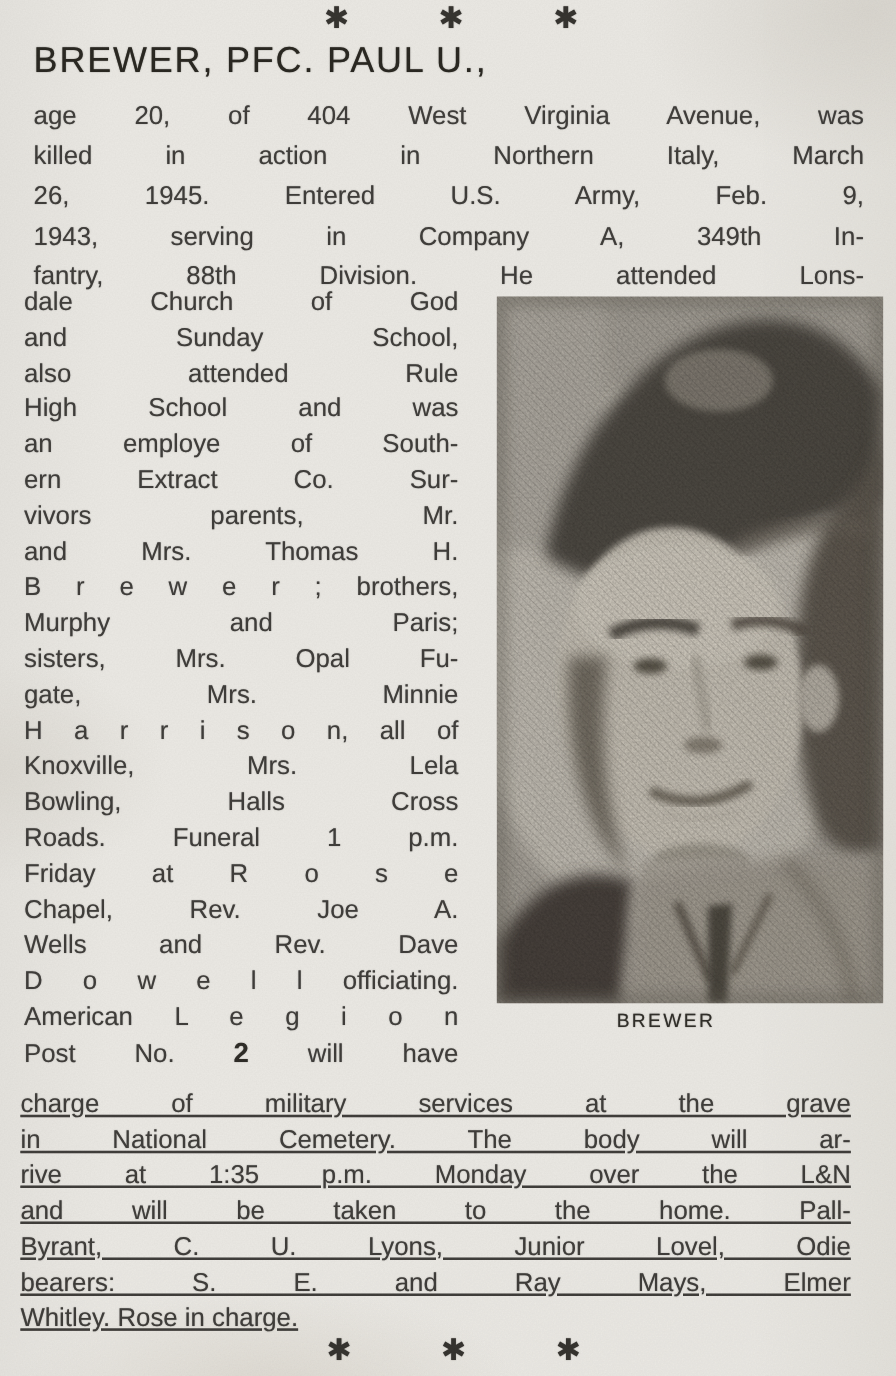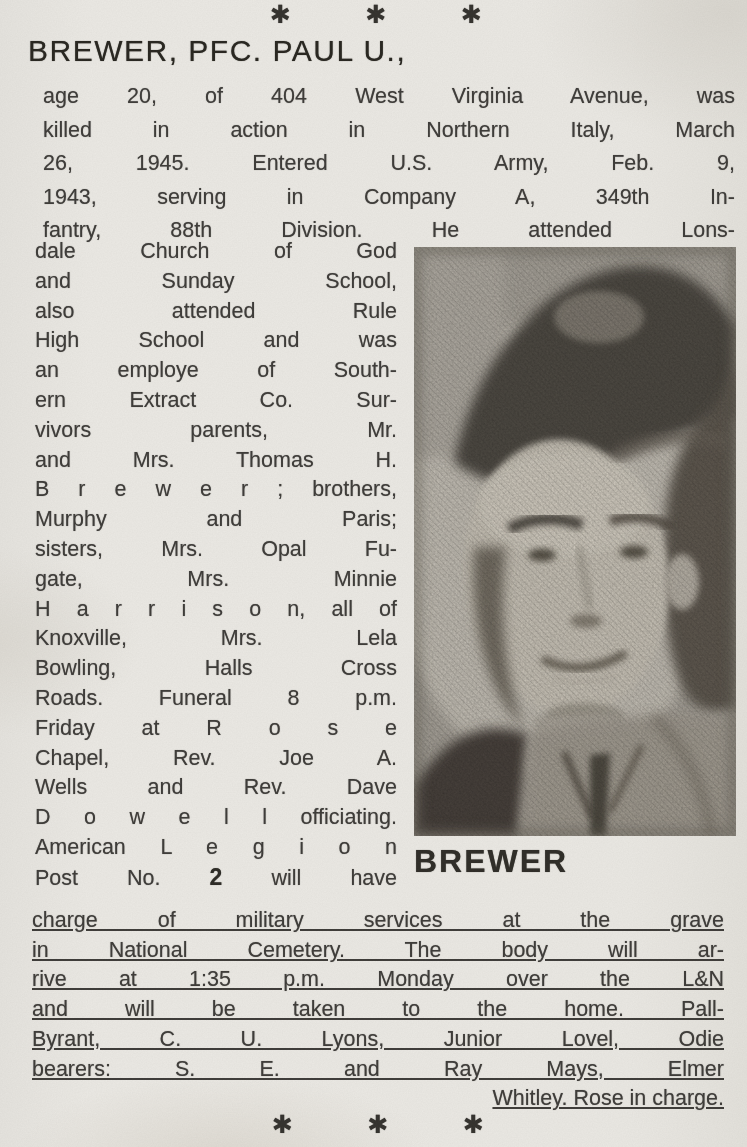--- a/index.html
+++ b/index.html
@@ -8,21 +8,21 @@
     width:747px;height:1147px;
     overflow:hidden;
     font-family:"Liberation Sans",sans-serif;
     background:
       radial-gradient(ellipse 320px 220px at 97% 1%, #d9d6cf 0%, rgba(217,214,207,0) 60%),
       radial-gradient(ellipse 260px 160px at -2% 56%, #dcd9d2 0%, rgba(220,217,210,0) 60%),
       radial-gradient(ellipse 300px 120px at 30% 101%, #ddd9d1 0%, rgba(221,217,209,0) 70%),
       linear-gradient(90deg,#e5e3de 0%,#ebe9e4 12%,#eae8e3 84%,#e3e1db 100%);
     color:#3d3b38;
   }
-  .ink{ text-shadow:0 0 1px rgba(61,59,56,0.55);margin-left:15px; }
+  .ink{ text-shadow:0 0 1px rgba(61,59,56,0.55); }
   .star-row{
     position:absolute;display:flex;justify-content:space-between;
     font-family:"DejaVu Sans",sans-serif;
     font-size:25px;color:#33312d;z-index:2;
     text-shadow:0 0 1px rgba(51,49,45,0.6);
   }
   .star-top{left:270px;top:0px;width:212px;}
   .star-bottom{left:272px;top:1110px;width:212px;}
   .headline{
     position:absolute;left:28px;top:34px;margin:0;z-index:2;
@@ -35,28 +35,28 @@
   .column{position:absolute;left:20px;top:237px;width:362px;z-index:2;
     font-size:21.5px;line-height:29.8px;}
   .closing{position:absolute;left:17px;top:906px;width:692px;z-index:2;
     font-size:21.5px;line-height:29.7px;text-decoration:underline;}
   .jline{
     text-align:justify;
     text-align-last:justify;
     -moz-text-align-last:justify;
     text-justify:inter-word;
   }
-  .plainline{text-align:right;}
+  .plainline{text-align:left;}
   .post-number{font-weight:bold;font-size:23px;color:#2c2a25;}
   .photo-fig{position:absolute;left:414px;top:247px;width:322px;height:589px;margin:0;z-index:1;}
   .photo-fig svg{display:block;}
   .photo-caption{
     position:absolute;left:414px;top:843px;width:322px;z-index:2;
     box-sizing:border-box;padding-right:40px;
-    font-size:32px;font-weight:bold;letter-spacing:2px;
+    text-align:center;font-size:16px;font-weight:normal;letter-spacing:2px;
     color:#2e2c27;text-shadow:0 0 1px rgba(46,44,39,0.7);
   }
   .grain{position:absolute;left:0;top:0;z-index:4;pointer-events:none;}
 </style>
 </head>
 <body>
 
 <div class="page">
 
   <div class="star-row star-top">
@@ -84,21 +84,21 @@
     <div class="jline">ern Extract Co. Sur-</div>
     <div class="jline">vivors parents, Mr.</div>
     <div class="jline">and Mrs. Thomas H.</div>
     <div class="jline">B r e w e r ; brothers,</div>
     <div class="jline">Murphy and Paris;</div>
     <div class="jline">sisters, Mrs. Opal Fu-</div>
     <div class="jline">gate, Mrs. Minnie</div>
     <div class="jline">H a r r i s o n, all of</div>
     <div class="jline">Knoxville, Mrs. Lela</div>
     <div class="jline">Bowling, Halls Cross</div>
-    <div class="jline">Roads. Funeral 8 p.m.</div>
+    <div class="jline">Roads. Funeral 1 p.m.</div>
     <div class="jline">Friday at R o s e</div>
     <div class="jline">Chapel, Rev. Joe A.</div>
     <div class="jline">Wells and Rev. Dave</div>
     <div class="jline">D o w e l l officiating.</div>
     <div class="jline">American L e g i o n</div>
     <div class="jline"><span>Post No.</span> <span class="post-number">2</span> <span>will have</span></div>
   </div>
 
   <figure class="photo-fig">
     <svg width="322" height="589" viewBox="0 0 322 589" xmlns="http://www.w3.org/2000/svg">

